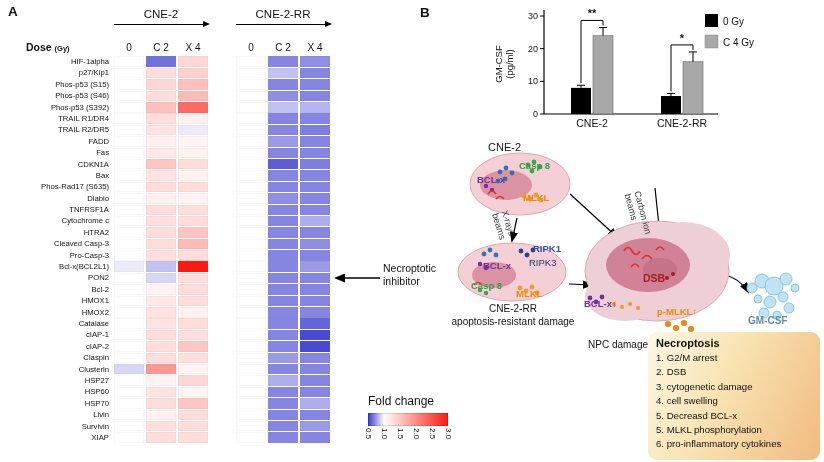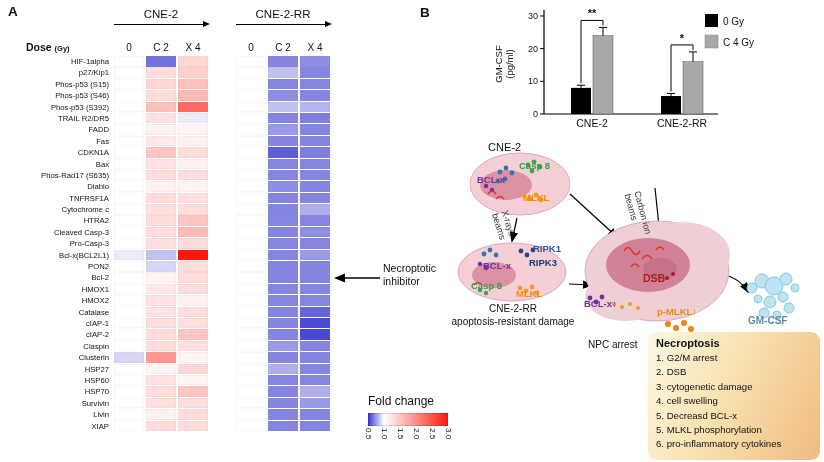--- a/index.html
+++ b/index.html
@@ -1,21 +1,21 @@
 <!DOCTYPE html>
 <html><head>
 <meta charset="utf-8">
 <style>
   * { margin:0; padding:0; box-sizing:border-box; }
   html,body { width:824px; height:462px; }
   body { position:relative; background:#fff; font-family:"Liberation Sans","DejaVu Sans",sans-serif; color:#111; overflow:hidden; }
   .abs { position:absolute; }
   .panel-label { font-size:13.5px; font-weight:bold; }
   
-  .hm-row { display:flex; height:11.4px; }
+  .hm-row { display:flex; height:11.4px; align-items:center; }
   .hm-label { width:110px; padding-right:5px; text-align:right; font-size:7.7px; line-height:11.4px; white-space:nowrap; }
   .hm-cell { width:30px; height:10.5px; margin-right:2px; box-shadow: inset 0 0 0 0.5px rgba(120,120,140,0.10); }
   .gap-left { margin-left:26px !important; }
   .hm-hrow { display:flex; height:16px; align-items:flex-end; }
   .hm-hcell { width:30px; margin-right:2px; text-align:center; font-size:10px; }
   .dose-cell { width:110px; padding-left:22px; font-size:10.5px; font-weight:bold; white-space:nowrap; }
   .dose-unit { font-size:7.5px; font-weight:bold; }
   .group-header { text-align:center; }
   .gh-text { font-size:11.5px; }
   .gh-arrow { position:relative; height:1.4px; background:#000; margin-top:4px; }
@@ -106,20 +106,29 @@
     <div class="hm-row">
       <div class="hm-label">Phos-p53 (S392)</div>
       <div class="hm-cell" style="background: rgb(255, 255, 255);"></div>
       <div class="hm-cell" style="background: rgb(254, 192, 188);"></div>
       <div class="hm-cell" style="background: rgb(252, 106, 98);"></div>
       <div class="hm-cell gap-left" style="background: rgb(255, 255, 255);"></div>
       <div class="hm-cell" style="background: rgb(194, 194, 241);"></div>
       <div class="hm-cell" style="background: rgb(182, 182, 238);"></div>
     </div>
     <div class="hm-row">
+      <div class="hm-label">TRAIL R1/DR4</div>
+      <div class="hm-cell" style="background: rgb(255, 255, 255);"></div>
+      <div class="hm-cell" style="background: rgb(254, 221, 219);"></div>
+      <div class="hm-cell" style="background: rgb(255, 241, 240);"></div>
+      <div class="hm-cell gap-left" style="background: rgb(255, 255, 255);"></div>
+      <div class="hm-cell" style="background: rgb(134, 134, 226);"></div>
+      <div class="hm-cell" style="background: rgb(134, 134, 226);"></div>
+    </div>
+    <div class="hm-row">
       <div class="hm-label">TRAIL R2/DR5</div>
       <div class="hm-cell" style="background: rgb(255, 255, 255);"></div>
       <div class="hm-cell" style="background: rgb(255, 226, 225);"></div>
       <div class="hm-cell" style="background: rgb(235, 235, 250);"></div>
       <div class="hm-cell gap-left" style="background: rgb(255, 255, 255);"></div>
       <div class="hm-cell" style="background: rgb(134, 134, 226);"></div>
       <div class="hm-cell" style="background: rgb(126, 126, 224);"></div>
     </div>
     <div class="hm-row">
       <div class="hm-label">FADD</div>
@@ -331,36 +340,36 @@
     <div class="hm-row">
       <div class="hm-label">HSP70</div>
       <div class="hm-cell" style="background: rgb(255, 255, 255);"></div>
       <div class="hm-cell" style="background: rgb(254, 221, 219);"></div>
       <div class="hm-cell" style="background: rgb(254, 198, 195);"></div>
       <div class="hm-cell gap-left" style="background: rgb(255, 255, 255);"></div>
       <div class="hm-cell" style="background: rgb(134, 134, 226);"></div>
       <div class="hm-cell" style="background: rgb(174, 174, 236);"></div>
     </div>
     <div class="hm-row">
+      <div class="hm-label">Livin</div>
+      <div class="hm-cell" style="background: rgb(255, 255, 255);"></div>
+      <div class="hm-cell" style="background: rgb(255, 241, 240);"></div>
+      <div class="hm-cell" style="background: rgb(254, 221, 219);"></div>
+      <div class="hm-cell gap-left" style="background: rgb(255, 255, 255);"></div>
+      <div class="hm-cell" style="background: rgb(134, 134, 226);"></div>
+      <div class="hm-cell" style="background: rgb(134, 134, 226);"></div>
+    </div>
+    <div class="hm-row">
       <div class="hm-label">Survivin</div>
       <div class="hm-cell" style="background: rgb(255, 255, 255);"></div>
       <div class="hm-cell" style="background: rgb(254, 223, 221);"></div>
       <div class="hm-cell" style="background: rgb(254, 221, 219);"></div>
       <div class="hm-cell gap-left" style="background: rgb(255, 255, 255);"></div>
       <div class="hm-cell" style="background: rgb(134, 134, 226);"></div>
       <div class="hm-cell" style="background: rgb(154, 154, 231);"></div>
-    </div>
-    <div class="hm-row">
-      <div class="hm-label">Livin</div>
-      <div class="hm-cell" style="background: rgb(255, 255, 255);"></div>
-      <div class="hm-cell" style="background: rgb(255, 241, 240);"></div>
-      <div class="hm-cell" style="background: rgb(254, 221, 219);"></div>
-      <div class="hm-cell gap-left" style="background: rgb(255, 255, 255);"></div>
-      <div class="hm-cell" style="background: rgb(134, 134, 226);"></div>
-      <div class="hm-cell" style="background: rgb(134, 134, 226);"></div>
     </div>
     <div class="hm-row">
       <div class="hm-label">XIAP</div>
       <div class="hm-cell" style="background: rgb(255, 255, 255);"></div>
       <div class="hm-cell" style="background: rgb(254, 221, 219);"></div>
       <div class="hm-cell" style="background: rgb(254, 221, 219);"></div>
       <div class="hm-cell gap-left" style="background: rgb(255, 255, 255);"></div>
       <div class="hm-cell" style="background: rgb(134, 134, 226);"></div>
       <div class="hm-cell" style="background: rgb(134, 134, 226);"></div>
     </div>
@@ -553,33 +562,33 @@
 <div class="dlabel" style="left:523px; top:192px; font-size:9.5px; font-weight:bold; color:#f08c00;">MLKL</div>
 <div class="dlabel rot" style="left:509px; top:209px; font-size:9px; color:#333; transform:rotate(72deg);">
   <div>X-rays</div>
   <div>beams</div>
 </div>
 <div class="dlabel rot" style="left:642px; top:190px; font-size:9px; color:#333; transform:rotate(75deg);">
   <div>Carbon ion</div>
   <div>beams</div>
 </div>
 <div class="dlabel" style="left:533px; top:243px; font-size:9.5px; font-weight:bold; color:#2b4ea0;">RIPK1</div>
-<div class="dlabel" style="left:529px; top:257px; font-size:9.5px; font-weight:bold; color:#17386f;">RIPK3</div>
+<div class="dlabel" style="left:529px; top:257px; font-size:9.5px; font-weight:normal; color:#17386f;">RIPK3</div>
 <div class="dlabel" style="left:483px; top:260px; font-size:9.5px; font-weight:bold; color:#7030a0;">BCL-x</div>
 <div class="dlabel" style="left:471px; top:280px; font-size:9.5px; font-weight:bold; color:#2f9e44;">Casp 8</div>
 <div class="dlabel" style="left:516px; top:288px; font-size:9.5px; font-weight:bold; color:#f08c00;">MLKL</div>
 <div class="dlabel" style="left:438px; top:303px; width:150px; text-align:center; font-size:10px; white-space:normal; line-height:12.5px;">
   <div>CNE-2-RR</div>
   <div>apoptosis-resistant damage</div>
 </div>
 <div class="dlabel" style="left:643px; top:272px; font-size:10.5px; font-weight:bold; color:#a61e1e;">DSB</div>
 <div class="dlabel" style="left:584px; top:298px; font-size:9.5px; font-weight:bold; color:#7030a0;">BCL-x↓</div>
 <div class="dlabel" style="left:657px; top:306px; font-size:9.5px; font-weight:bold; color:#f08c00;">p-MLKL↑</div>
 <div class="dlabel" style="left:748px; top:315px; font-size:10px; font-weight:bold; color:#5e8ca6;">GM-CSF</div>
-<div class="dlabel" style="left:588px; top:339px; font-size:10px;">NPC arrest</div>
+<div class="dlabel" style="left:588px; top:339px; font-size:10px;">NPC damage</div>
 
 <div class="necro-box">
   <div class="necro-title">Necroptosis</div>
   <div id="necro-items">
       <div class="necro-item">1. G2/M arrest</div>
       <div class="necro-item">2. DSB</div>
       <div class="necro-item">3. cytogenetic damage</div>
       <div class="necro-item">4. cell swelling</div>
       <div class="necro-item">5. Decreasd BCL-x</div>
       <div class="necro-item">5. MLKL phosphorylation</div>

